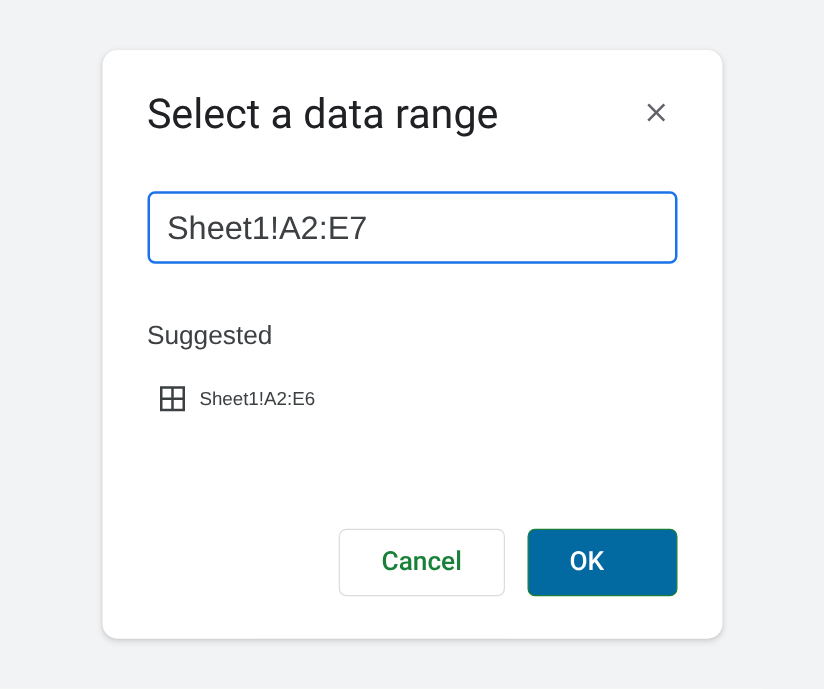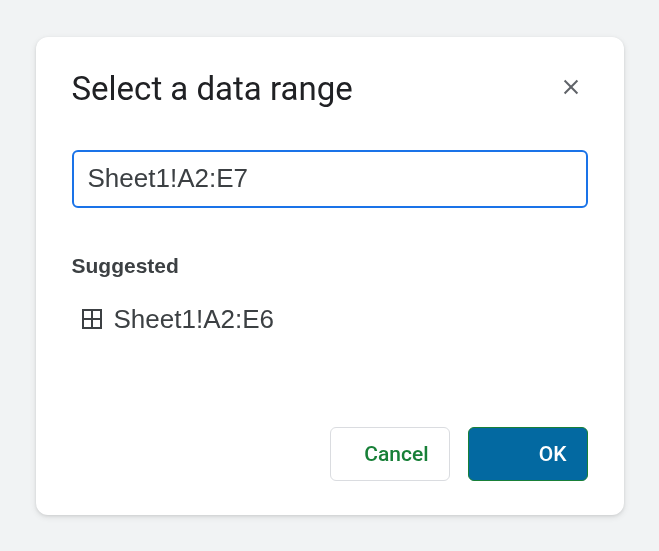--- a/index.html
+++ b/index.html
@@ -13,21 +13,21 @@
       display: flex;
       align-items: center;
       justify-content: center;
       width: 659px;
       height: 551px;
     }
     .dialog {
       background: #fff;
       border-radius: 12px;
       box-shadow: 0 2px 6px rgba(0,0,0,0.1), 0 1px 3px rgba(0,0,0,0.08);
-      width: 588px;
+      width: 496px;
       padding: 32px 36px 34px 36px;
       position: relative;
     }
     .header {
       display: flex;
       align-items: center;
       justify-content: space-between;
       margin-bottom: 42px;
     }
     .title {
@@ -65,59 +65,59 @@
       outline: none;
       font-size: 26px;
       color: #3c4043;
       padding: 0 14px;
       font-family: Arial, sans-serif;
       background: transparent;
     }
     .suggested-label {
       font-size: 21px;
       color: #3c4043;
-      font-weight: 700;
+      font-weight: 400;
       margin-bottom: 22px;
       font-family: Arial, sans-serif;
     }
     .suggestion-row {
       display: flex;
       align-items: center;
       gap: 10px;
       padding: 4px 0 4px 8px;
       cursor: pointer;
       margin-bottom: 56px;
     }
     .suggestion-icon {
       color: #3c4043;
       display: flex;
     }
     .suggestion-icon svg {
       width: 24px;
       height: 24px;
     }
     .suggestion-text {
-      font-size: 26px;
+      font-size: 15px;
       color: #3c4043;
       font-family: Arial, sans-serif;
     }
     .footer {
       display: flex;
       justify-content: flex-end;
       gap: 18px;
     }
     .btn {
       font-size: 21px;
       font-weight: 500;
       border-radius: 6px;
-      padding: 14px 20px;
+      padding: 14px 33px;
       cursor: pointer;
       font-family: 'Google Sans', Roboto, Arial, sans-serif;
       min-width: 120px;
-      text-align: right;
+      text-align: left;
       margin-top: 32px;
     }
     .btn-cancel {
       background: #fff;
       border: 1px solid #dadce0;
       color: #188038;
     }
     .btn-ok {
       background: #0369a1;
       border: 1px solid #188038;

